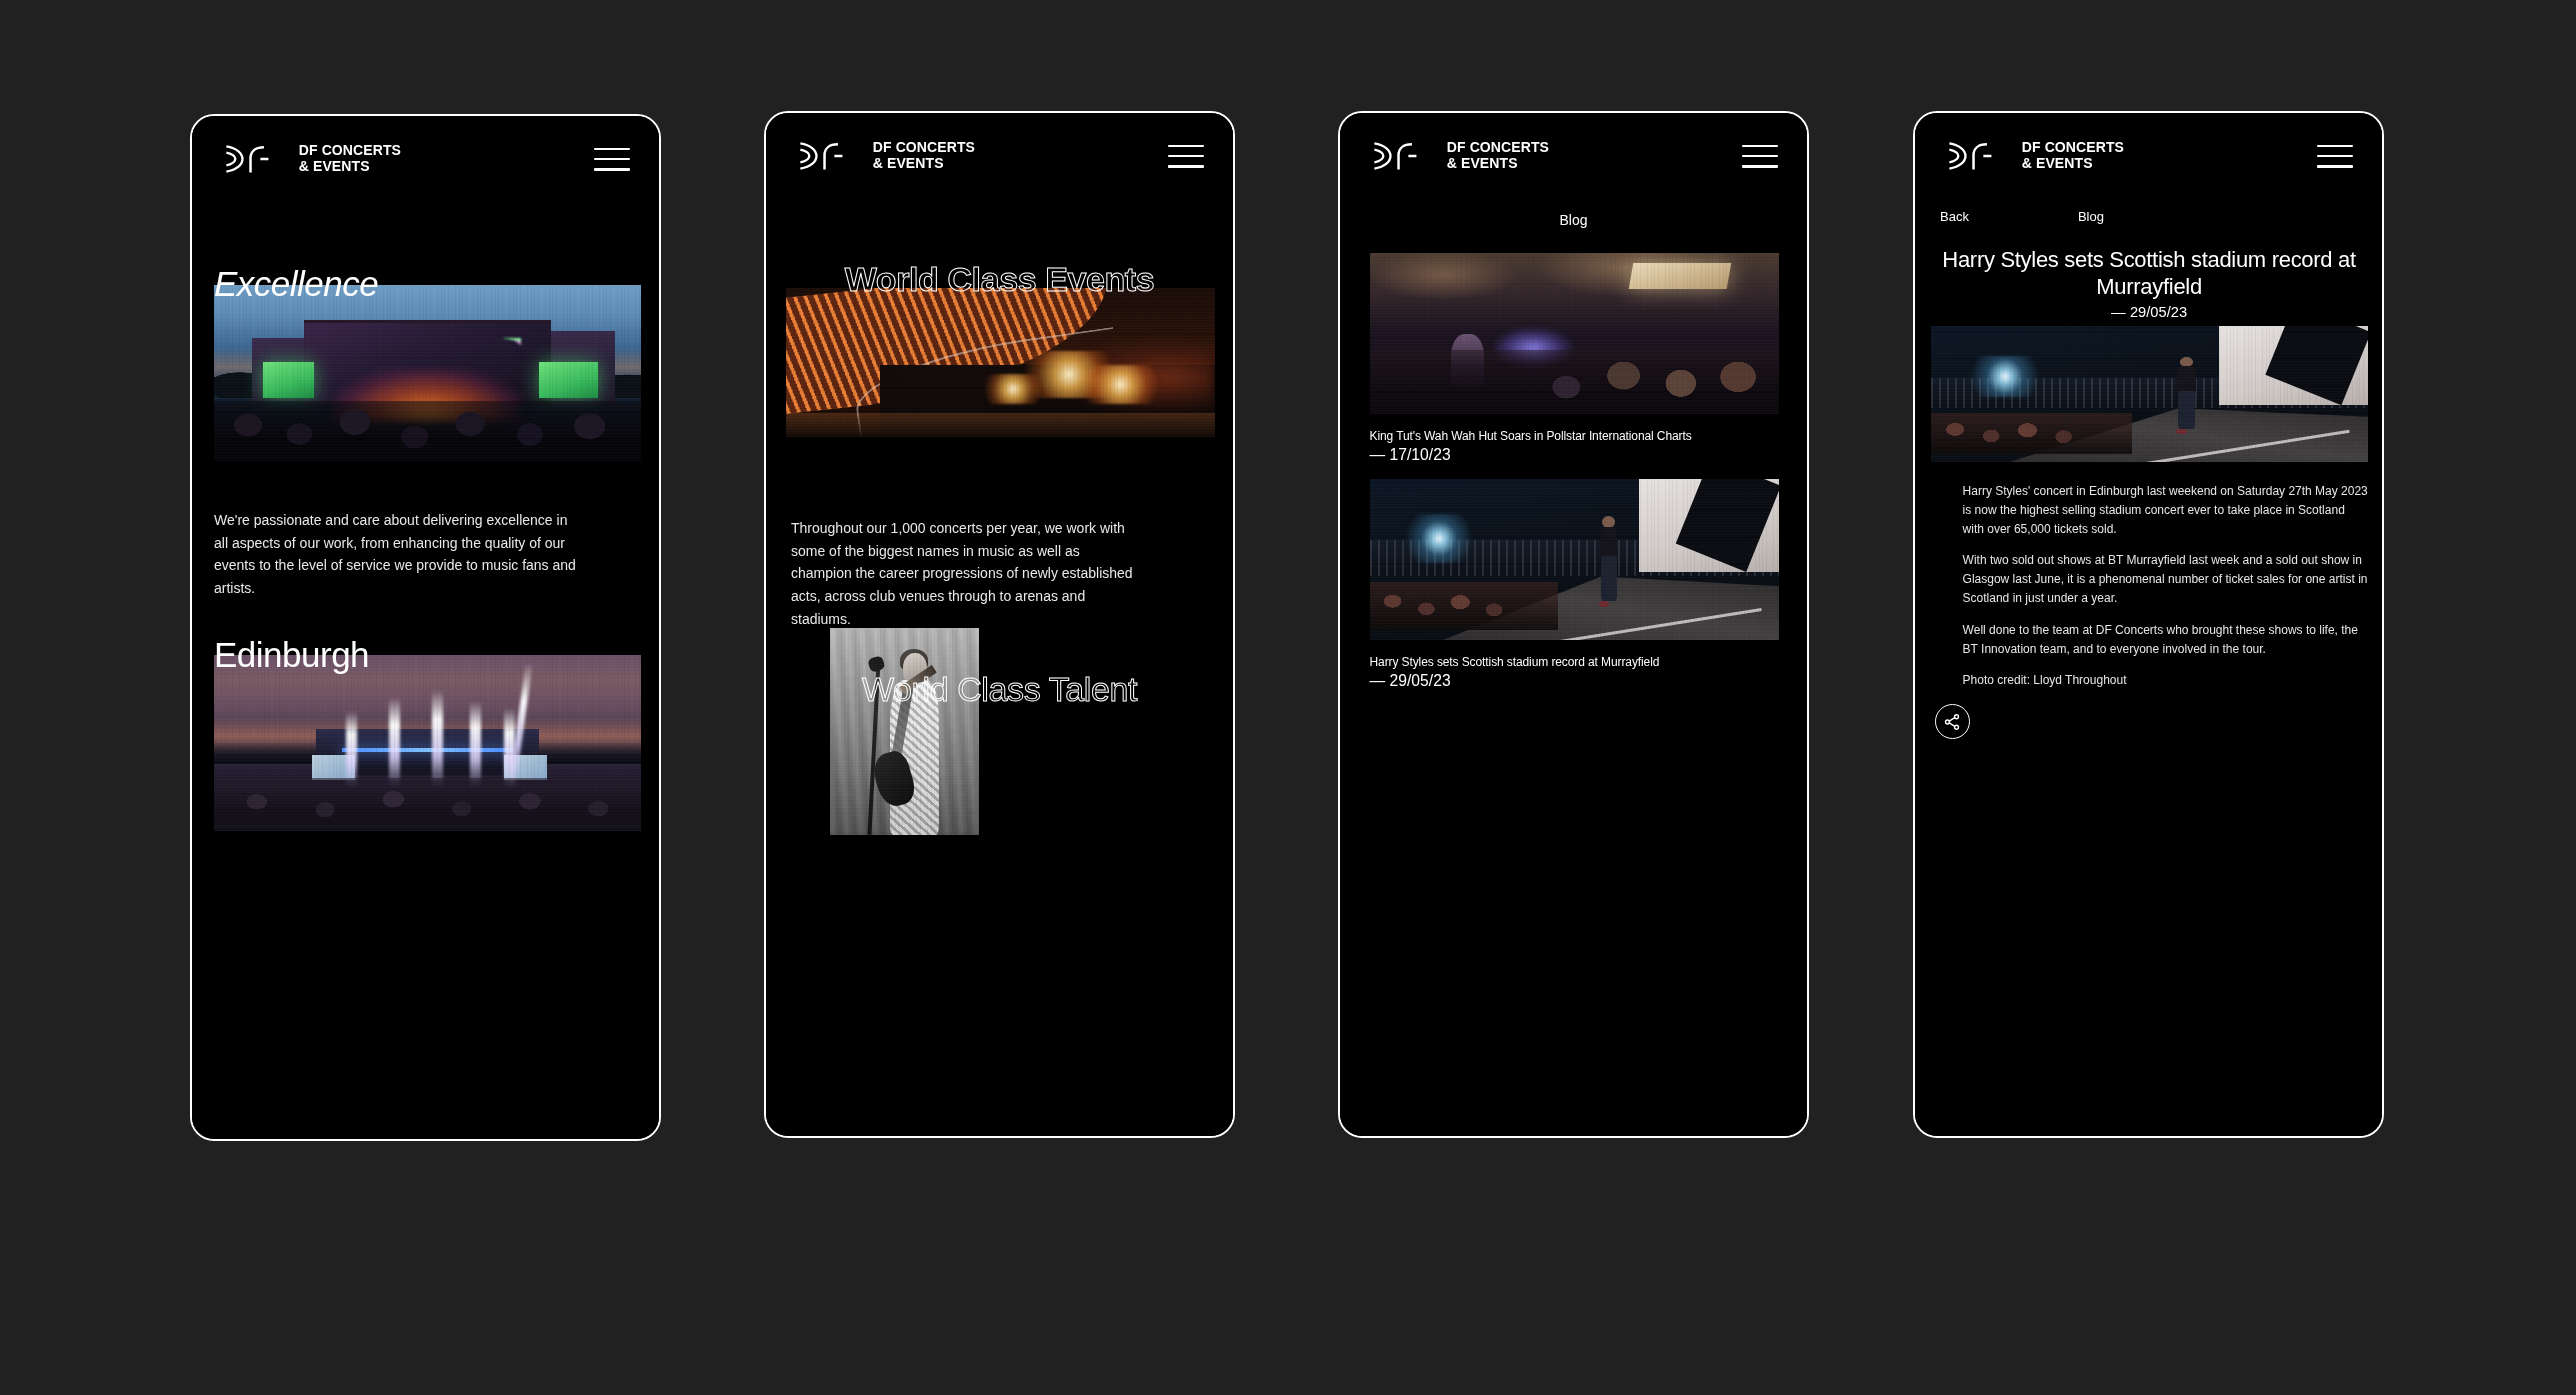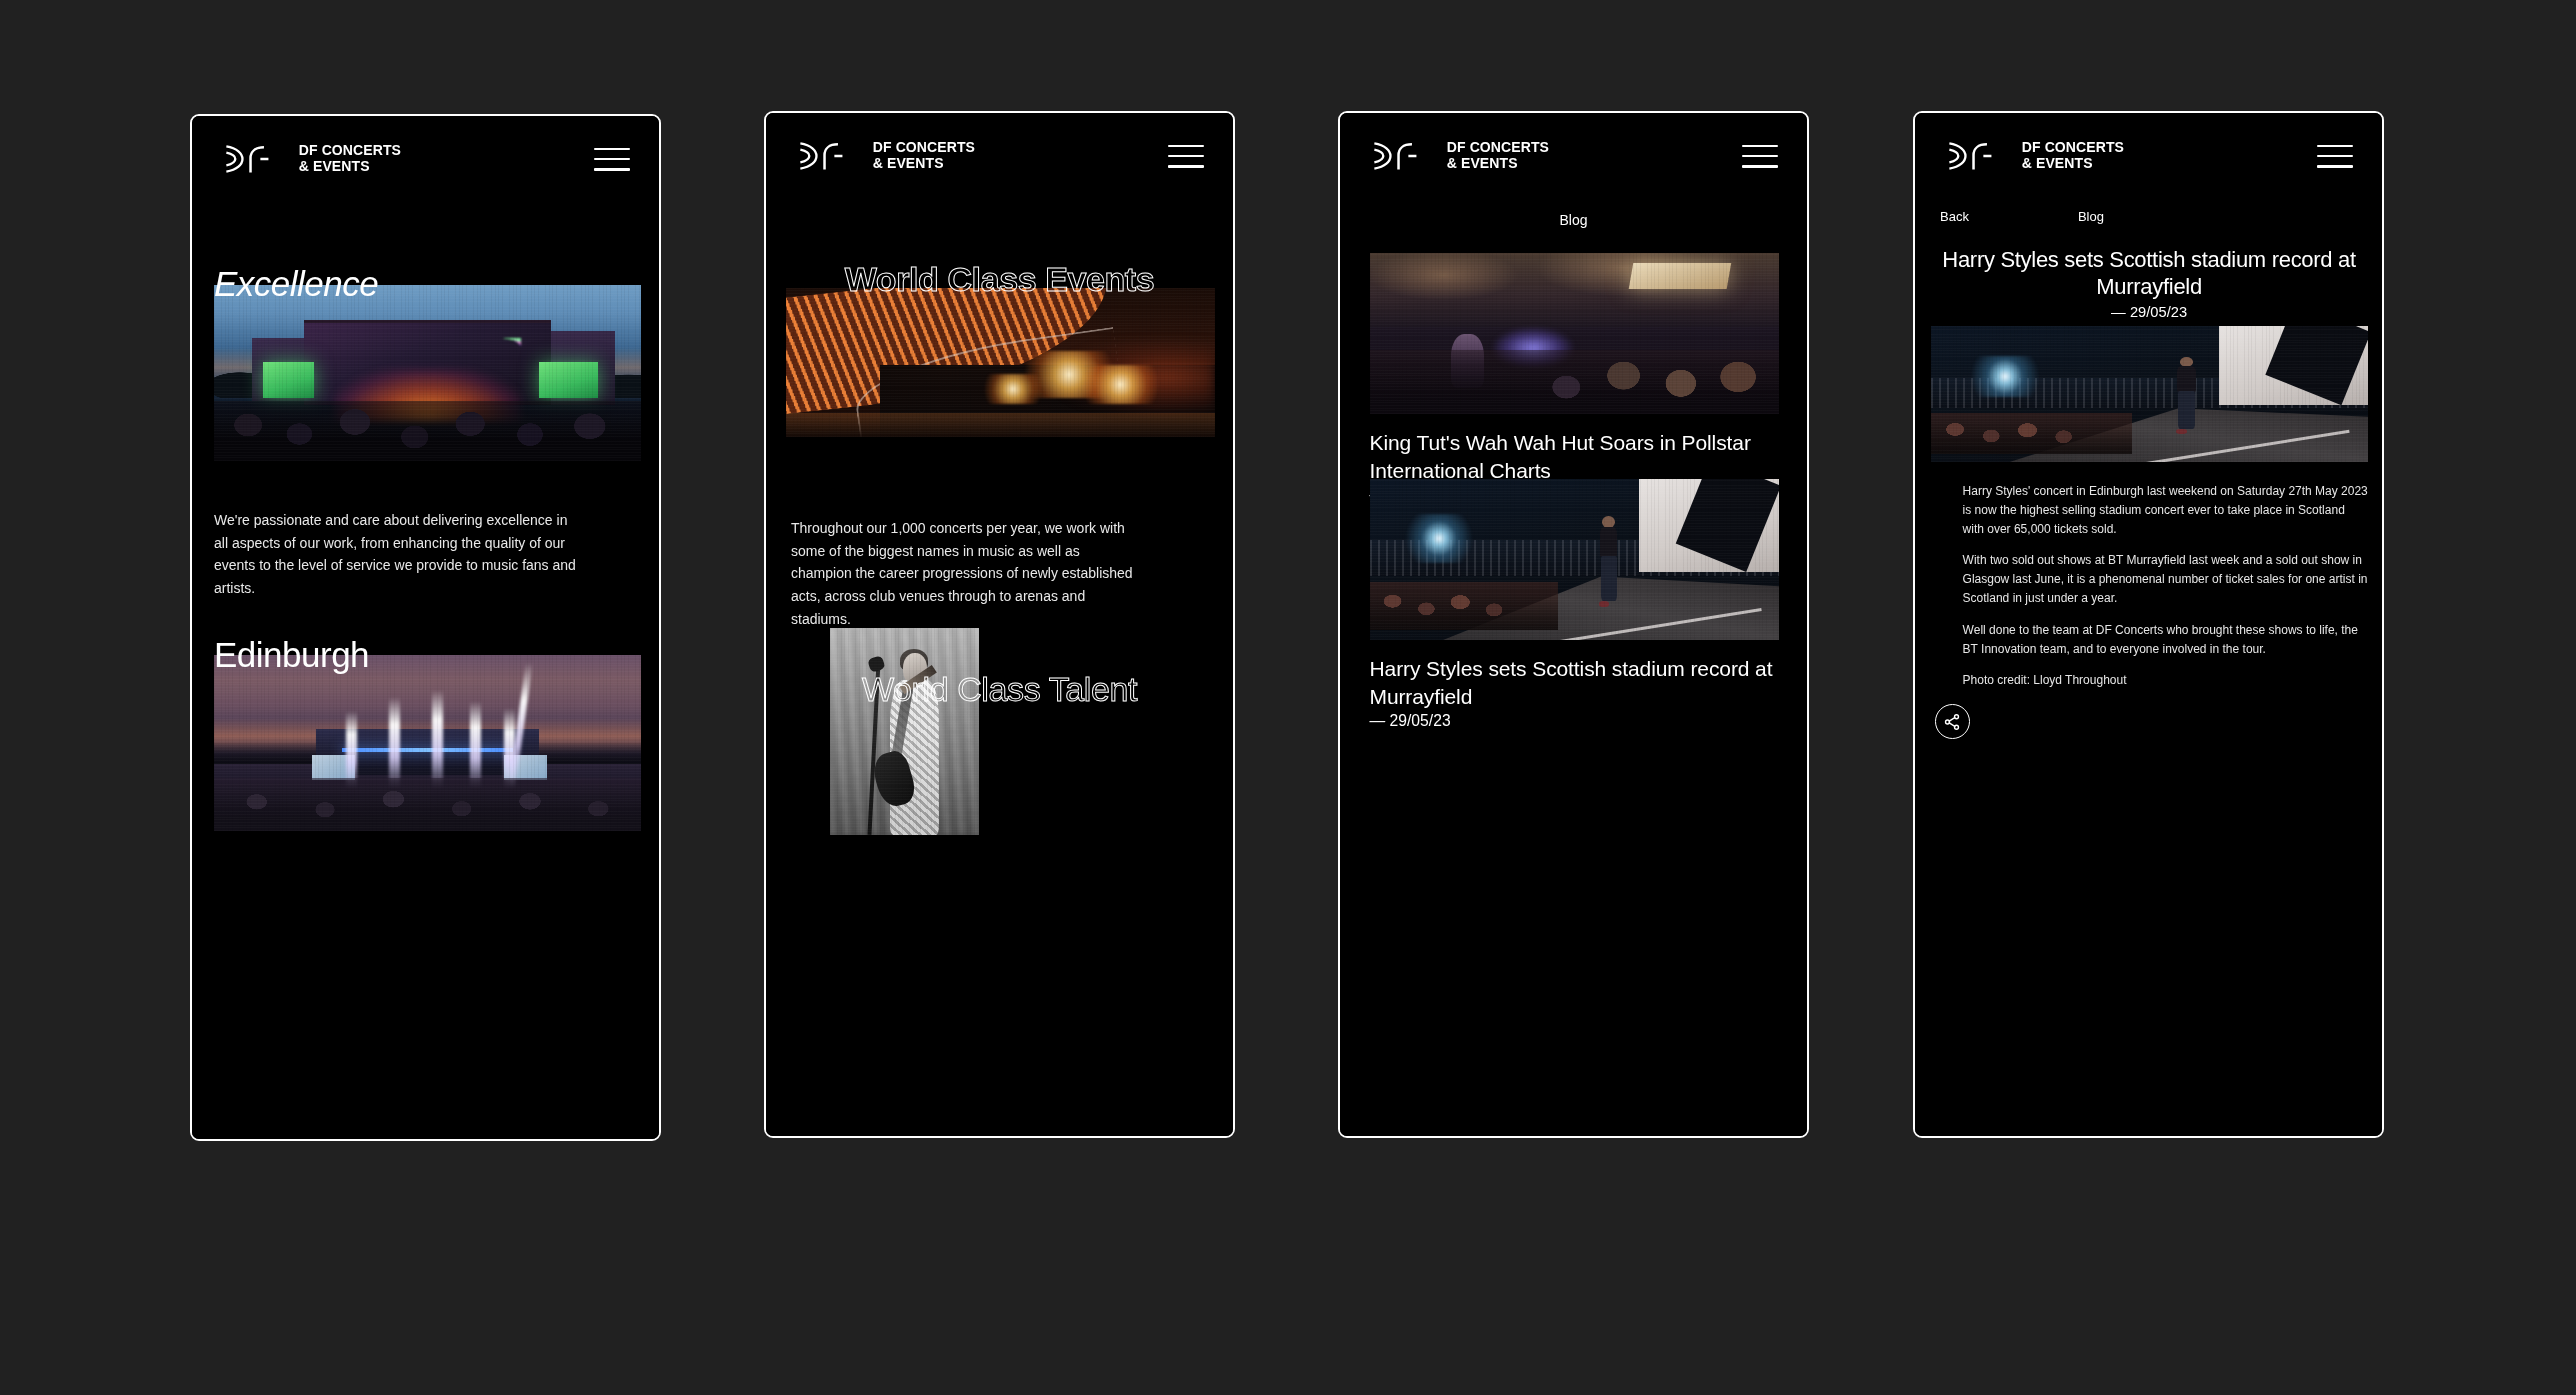--- a/index.html
+++ b/index.html
@@ -12,21 +12,21 @@
   .stage {
     position: relative;
     width: 2576px; height: 1396px;
     background: #212121;
   }
 
   
   .phone {
     position: absolute;
     border: 2.7px solid #ffffff;
-    border-radius: 9px;
+    border-radius: 24px;
     background: #000000;
     overflow: hidden;
   }
   .phone .screen {
     position: absolute;
     inset: 0;
     background: #000000;
     overflow: hidden;
   }
   #phone-1 { left: 190px; top: 114px; width: 471px; height: 1027px; }
@@ -385,21 +385,21 @@
     background: linear-gradient(180deg, rgba(60,60,60,.8), rgba(110,110,110,.8));
     transform: rotate(10deg);
   }
 
   
   .blog-label {
     text-align: center; color: #ffffff;
     font-size: 14px; font-weight: 400;
   }
   .post-title {
-    color: #ffffff; font-size: 21px; line-height: 1.33; font-weight: 400;
+    color: #ffffff; font-size: 12px; line-height: 1.33; font-weight: 400;
     letter-spacing: -0.1px;
   }
   .post-date { color: #ffffff; font-size: 15.7px; font-weight: 400; margin-top: 0.9px; }
 
   .article-title {
     color:#ffffff; text-align:center; font-size: 22px; line-height:1.22;
     font-weight: 400; letter-spacing: -0.3px;
   }
   .article-date { color:#ffffff; text-align:center; font-size:14.7px; margin-top:5.4px; }
   .article-p { color:#e7e7e7; font-size: 12px; line-height: 1.58; margin-bottom: 12.5px; }

